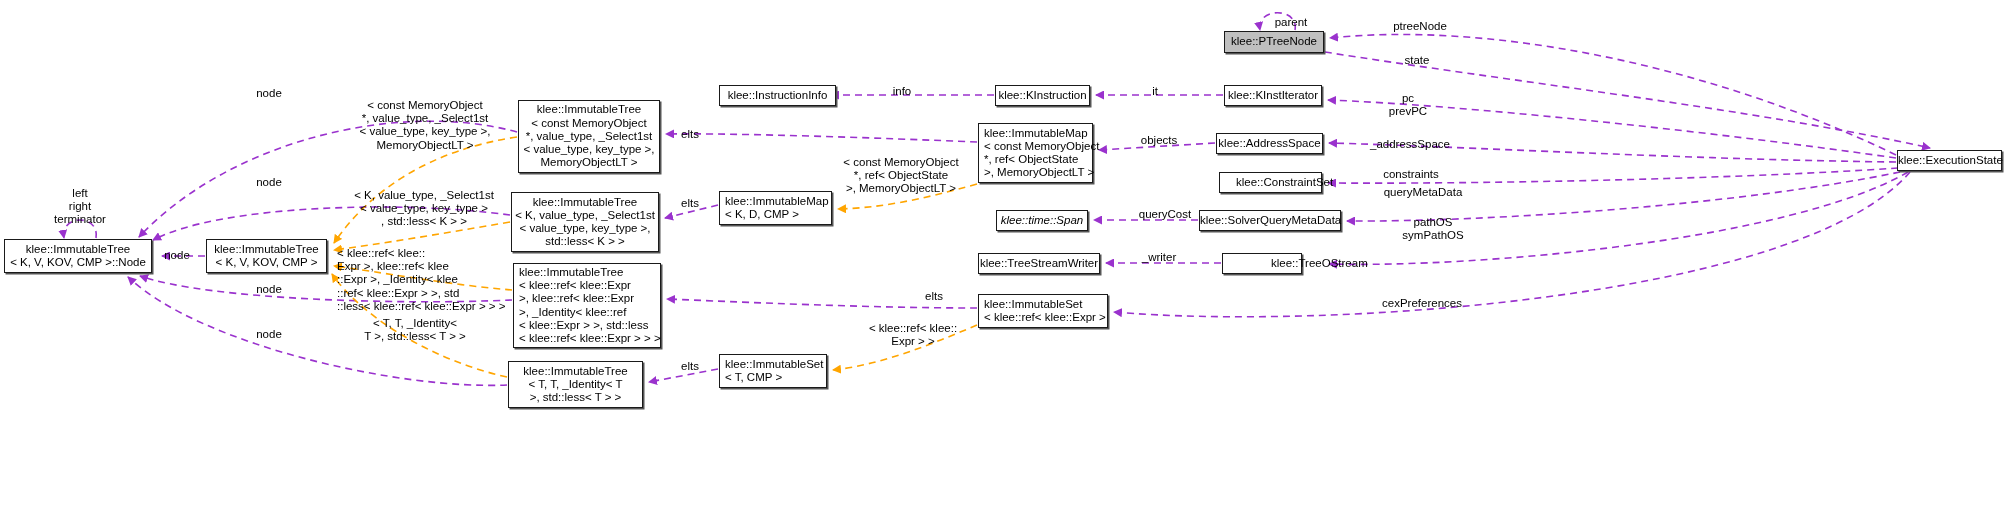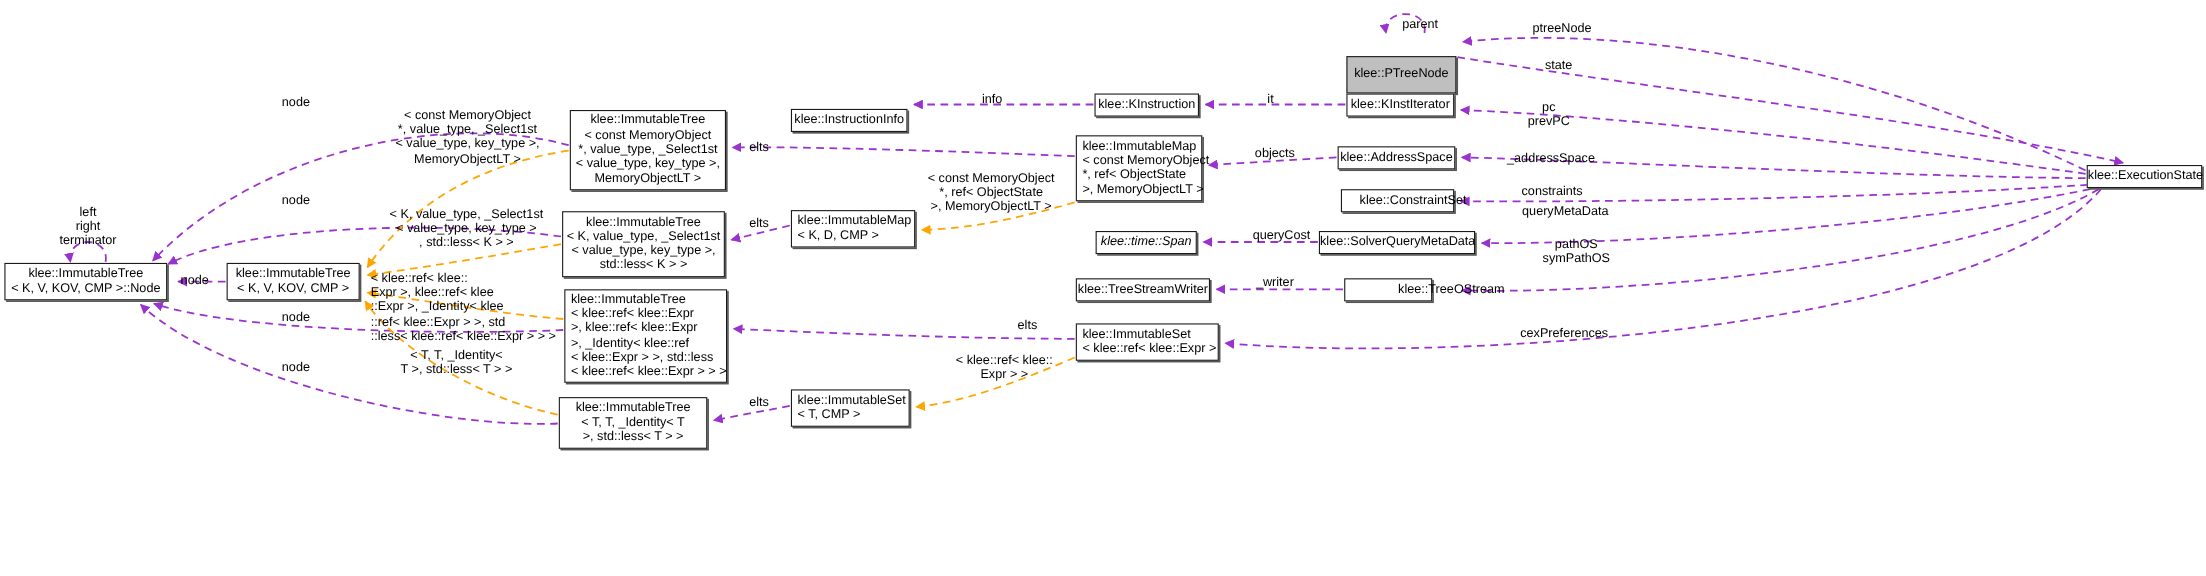--- a/index.html
+++ b/index.html
@@ -194,21 +194,21 @@
   <div class="node leftalign" style="left:978px; top:294px; width:130px; height:34px;">
     <span class="nl">klee::ImmutableSet</span>
     <span class="nl">&lt; klee::ref&lt; klee::Expr &gt;</span>
   </div>
 
   <div class="node leftalign" style="left:719px; top:354px; width:108px; height:34px;">
     <span class="nl">klee::ImmutableSet</span>
     <span class="nl">&lt; T, CMP &gt;</span>
   </div>
 
-  <div class="node" style="left:719px; top:99px; width:106px; height:21px;">
+  <div class="node" style="left:719px; top:85px; width:117px; height:21px;">
     <span class="nl">klee::InstructionInfo</span>
   </div>
 
   <div class="node leftalign" style="left:978px; top:123px; width:115px; height:60px;">
     <span class="nl">klee::ImmutableMap</span>
     <span class="nl">&lt; const MemoryObject</span>
     <span class="nl">*, ref&lt; ObjectState</span>
     <span class="nl">&gt;, MemoryObjectLT &gt;</span>
   </div>
 
@@ -217,21 +217,21 @@
   </div>
 
   <div class="node" style="left:978px; top:253px; width:122px; height:21px;">
     <span class="nl">klee::TreeStreamWriter</span>
   </div>
 
   <div class="node" style="left:995px; top:85px; width:95px; height:21px;">
     <span class="nl">klee::KInstruction</span>
   </div>
 
-  <div class="node highlight" style="left:1224px; top:31px; width:100px; height:34px;margin-top:20px;">
+  <div class="node highlight" style="left:1224px; top:31px; width:100px; height:22px;">
     <span class="nl">klee::PTreeNode</span>
   </div>
 
   <div class="node" style="left:1224px; top:85px; width:98px; height:21px;">
     <span class="nl">klee::KInstIterator</span>
   </div>
 
   <div class="node" style="left:1216px; top:133px; width:107px; height:21px;">
     <span class="nl">klee::AddressSpace</span>
   </div>

